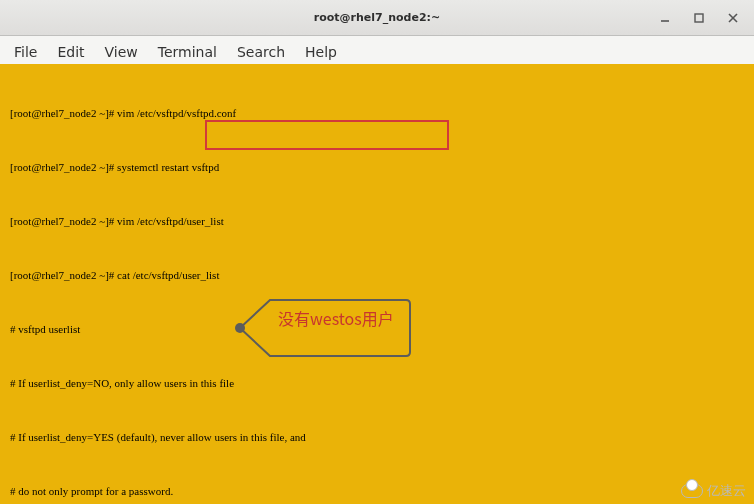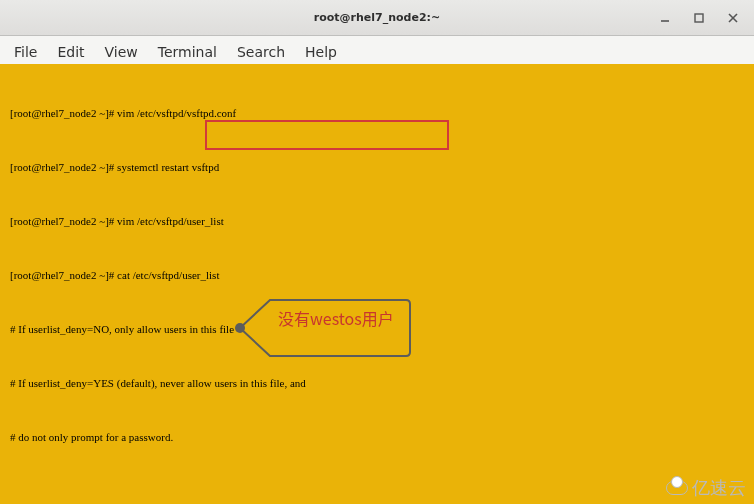--- a/index.html
+++ b/index.html
@@ -84,21 +84,21 @@
     color: #c8362e;
     font-family: "PingFang SC","Noto Sans CJK SC","Microsoft YaHei",sans-serif;
     font-size: 16px;
     line-height: 20px;
     text-align: left;
     pointer-events: none;
   }
   .watermark {
     position: absolute;
     right: 8px; bottom: 4px;
-    font-size: 18px;
+    font-size: 13px;
     color: #b9b9b9;
     display: flex; align-items: center; gap: 4px;
     pointer-events: none;
     justify-content: center;
   }
   .watermark .wm-cloud {
     width: 22px; height: 14px;
     border: 1.5px solid #b9b9b9;
     border-radius: 10px;
     position: relative;
@@ -142,20 +142,21 @@
   <div class="menu-item">Terminal</div>
   <div class="menu-item">Search</div>
   <div class="menu-item">Help</div>
 </div>
 
 <div class="terminal">
   <span class="line">[root@rhel7_node2 ~]# vim /etc/vsftpd/vsftpd.conf</span>
   <span class="line">[root@rhel7_node2 ~]# systemctl restart vsftpd</span>
   <span class="line">[root@rhel7_node2 ~]# vim /etc/vsftpd/user_list</span>
   <span class="line">[root@rhel7_node2 ~]# cat /etc/vsftpd/user_list</span>
+  <span class="line"># vsftpd userlist</span>
   <span class="line"># If userlist_deny=NO, only allow users in this file</span>
   <span class="line"># If userlist_deny=YES (default), never allow users in this file, and</span>
   <span class="line"># do not only prompt for a password.</span>
   
   
   
   
   
   
   

